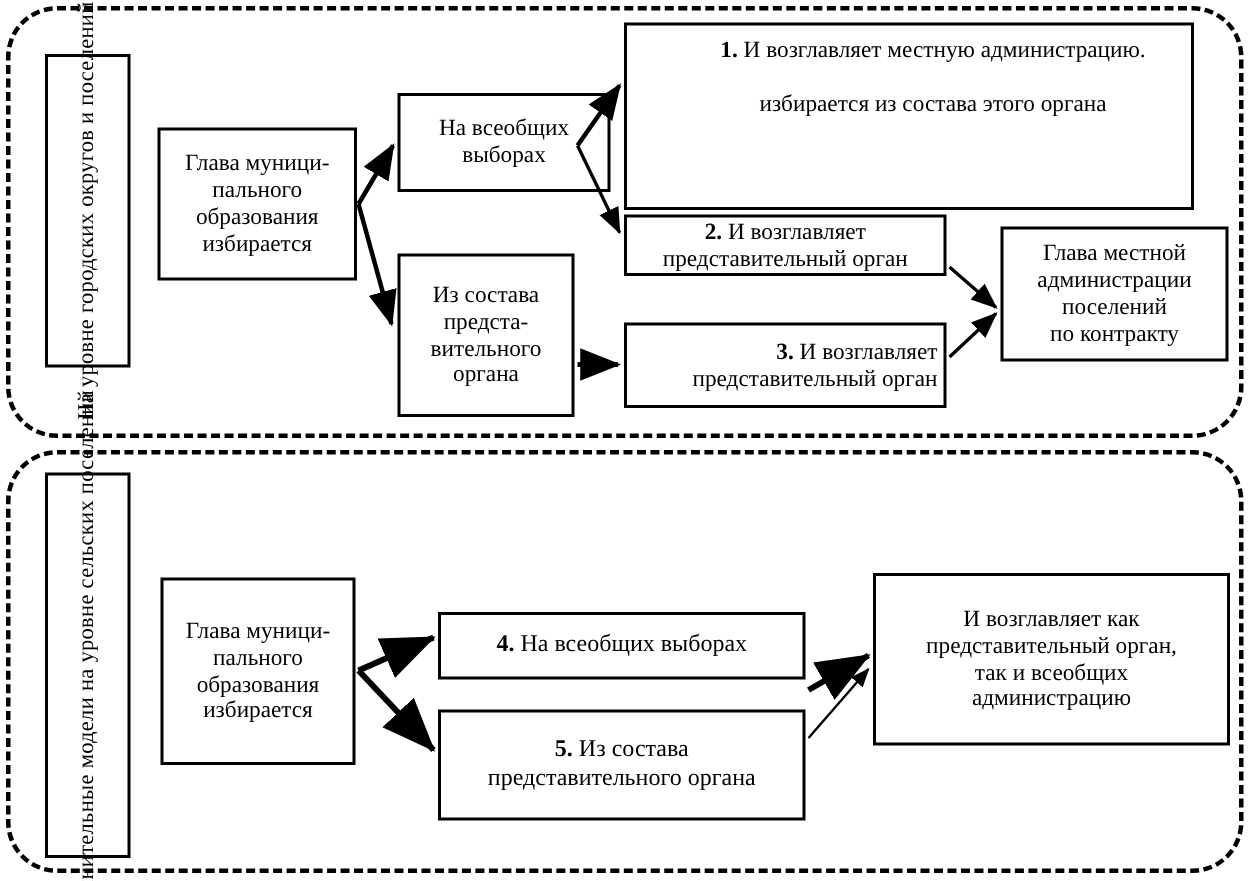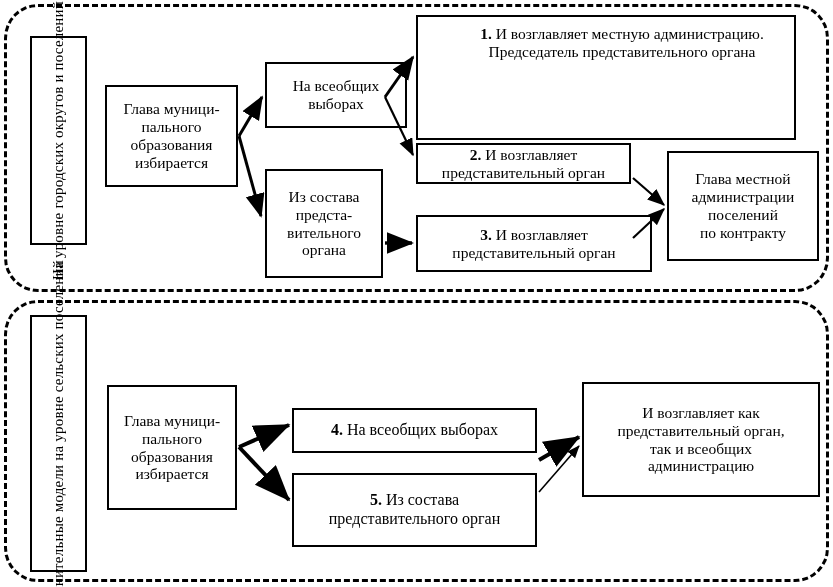--- a/index.html
+++ b/index.html
@@ -88,39 +88,40 @@
       <span>Из состава</span><br>
       <span>предста-</span><br>
       <span>вительного</span><br>
       <span>органа</span>
     </span>
   </div>
 
   <div class="box f15" style="left:416px;top:15px;width:380px;height:125px;align-items:flex-start;padding-top:8px;padding-left:36px;">
     <span class="txt">
       <b>1.</b><span> И возглавляет местную администрацию.</span><br>
-      <span>Председатель представительного органа</span><br>
+      <br>
+      <span>избирается из состава этого органа</span>
     </span>
   </div>
 
   <div class="box f15" style="left:416px;top:143px;width:215px;height:41px;">
     <span class="txt">
       <b>2.</b><span> И возглавляет</span><br>
       <span>представительный орган</span>
     </span>
   </div>
 
-  <div class="box f15" style="left:416px;top:215px;width:236px;height:57px;">
+  <div class="box f15" style="left:416px;top:215px;width:215px;height:57px;text-align:right;">
     <span class="txt">
       <b>3.</b><span> И возглавляет</span><br>
       <span>представительный орган</span>
     </span>
   </div>
 
-  <div class="box f15" style="left:667px;top:151px;width:152px;height:110px;">
+  <div class="box f15" style="left:667px;top:151px;width:152px;height:90px;">
     <span class="txt">
       <span>Глава местной</span><br>
       <span>администрации</span><br>
       <span>поселений</span><br>
       <span>по контракту</span>
     </span>
   </div>
 
   <div class="panel" style="left:4px;top:300px;width:825px;height:282px;"></div>
 
@@ -139,21 +140,21 @@
 
   <div class="box f16" style="left:292px;top:408px;width:245px;height:45px;font-family:Liberation Serif, serif;">
     <span class="txt">
       <b>4.</b><span> На всеобщих выборах</span>
     </span>
   </div>
 
   <div class="box f16" style="left:292px;top:473px;width:245px;height:74px;">
     <span class="txt">
       <b>5.</b><span> Из состава</span><br>
-      <span>представительного орган</span>
+      <span>представительного органа</span>
     </span>
   </div>
 
   <div class="box f15" style="left:582px;top:382px;width:238px;height:115px;">
     <span class="txt">
       <span>И возглавляет как</span><br>
       <span>представительный орган,</span><br>
       <span>так и всеобщих</span><br>
       <span>администрацию</span>
     </span>

